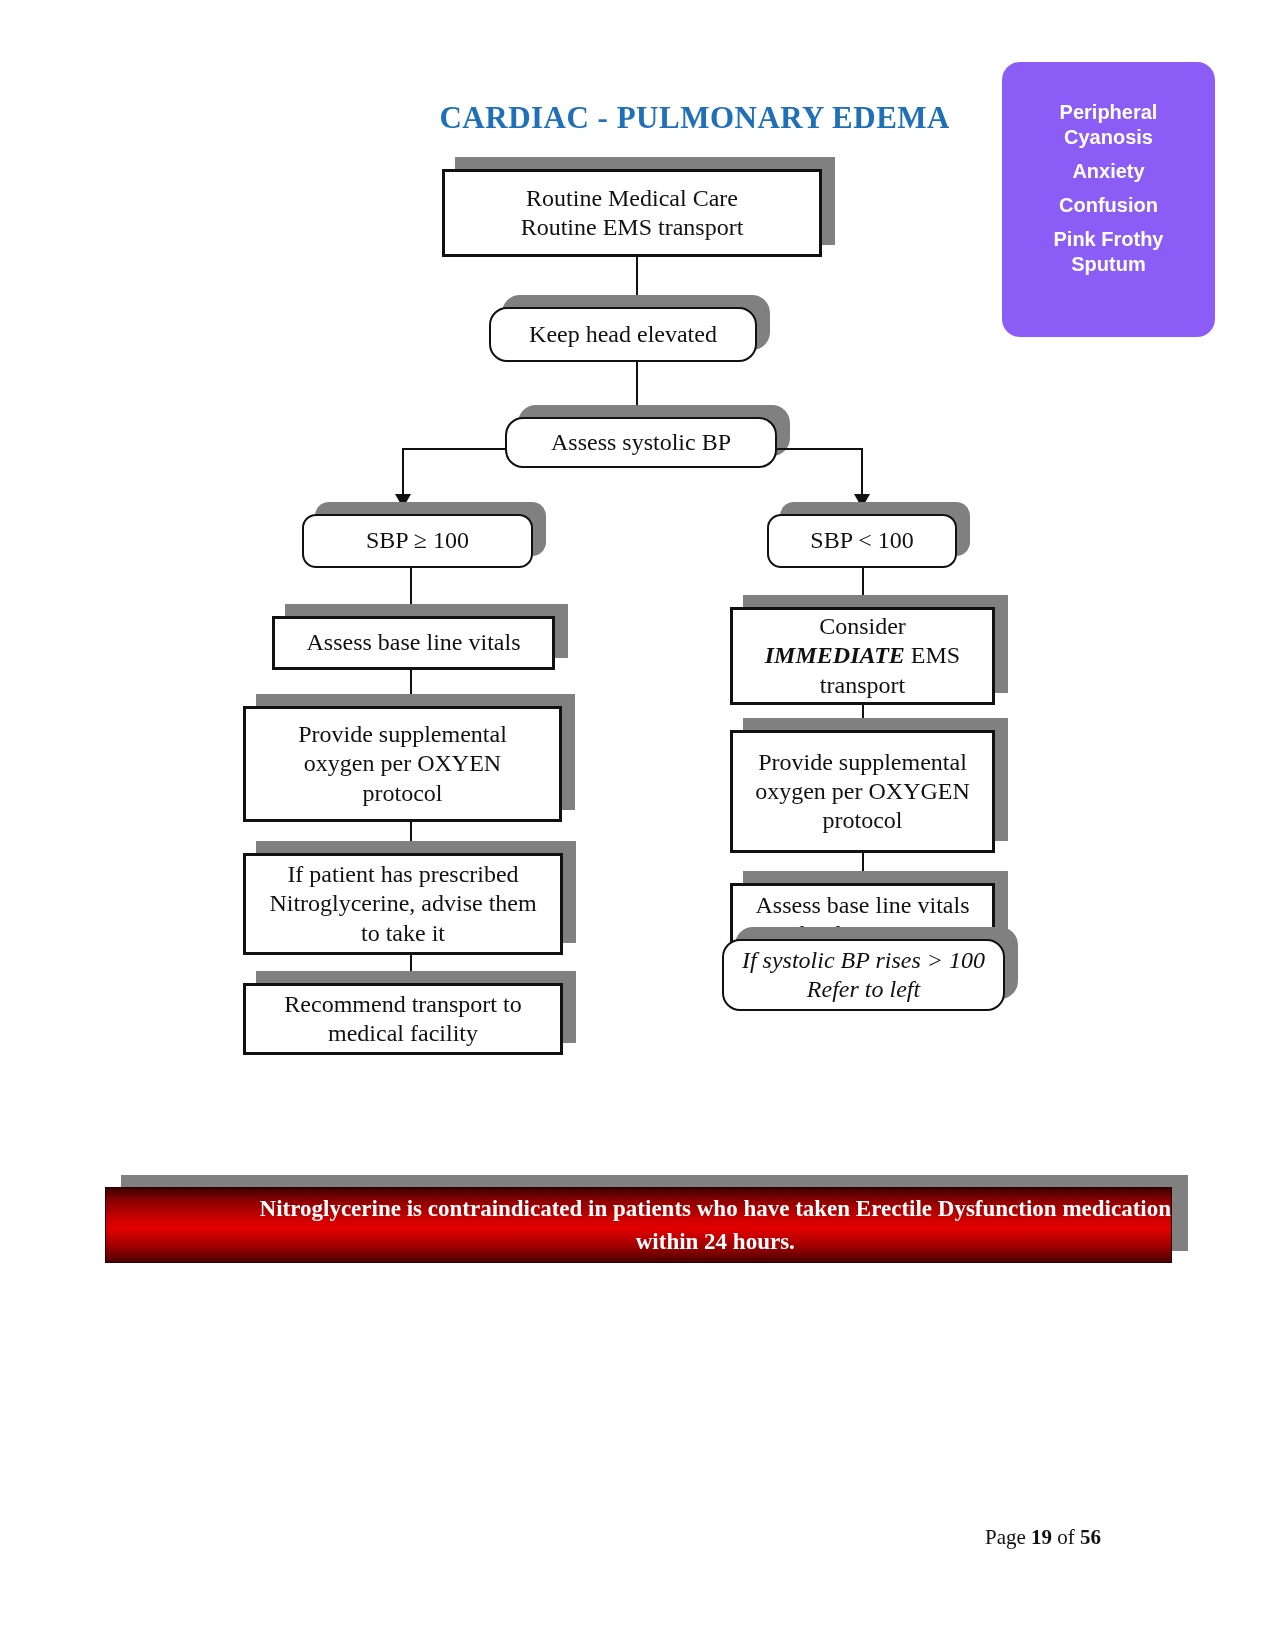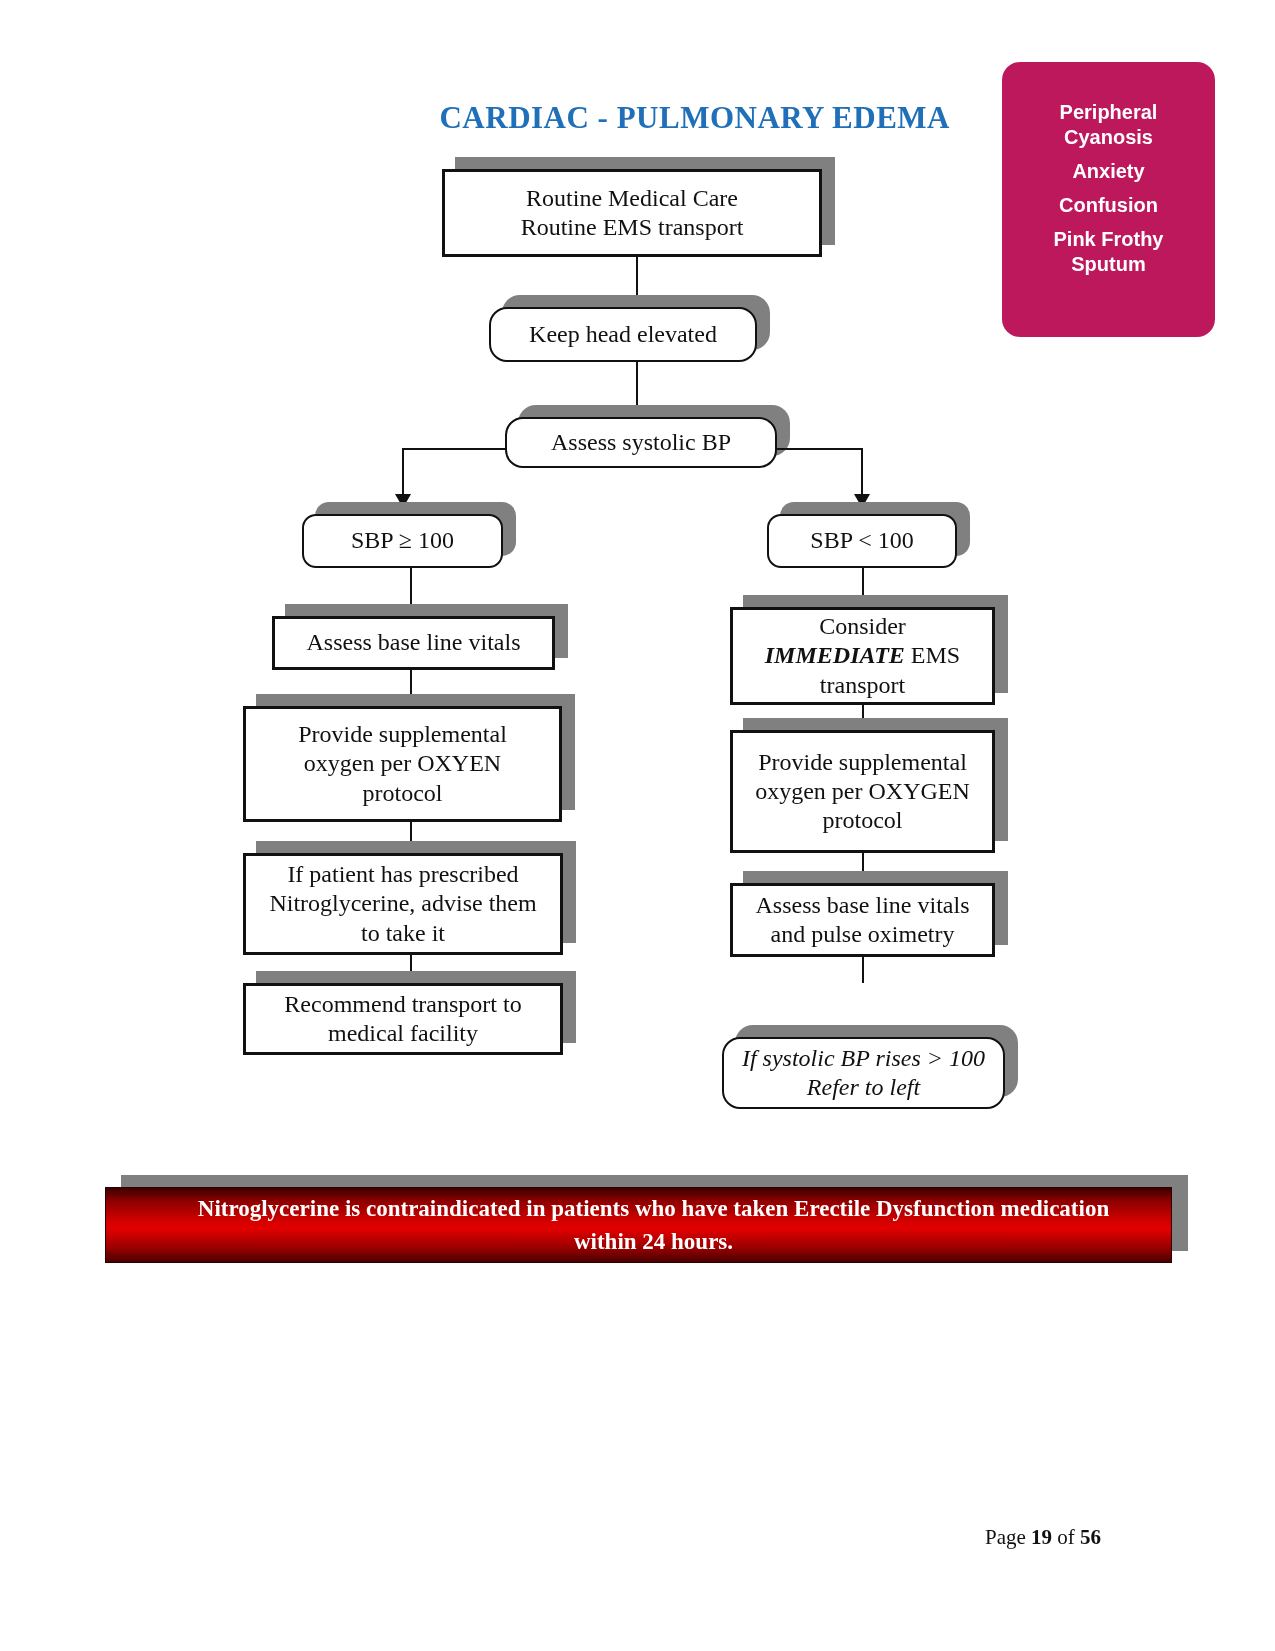--- a/index.html
+++ b/index.html
@@ -32,33 +32,33 @@
   .vline{width:2px;}
   .hline{height:2px;}
   .arrowhead{
     position:absolute;width:0;height:0;
     border-left:8px solid transparent;border-right:8px solid transparent;
     border-top:14px solid #111;
   }
   
   .symptoms{
     position:absolute;left:1002px;top:62px;width:213px;height:275px;
-    background:#be185d;border-radius:18px;box-sizing:border-box;
+    background:#8b5cf6;border-radius:18px;box-sizing:border-box;
     padding:38px 16px 16px 16px;
     font-family:"Liberation Sans", sans-serif;font-weight:bold;
     color:#ffffff;font-size:20px;line-height:1.25;text-align:center;
   }
   .symptom-item{margin:0 0 9px 0;}
   
   .banner{
     position:absolute;left:105px;top:1187px;width:1067px;height:76px;
     box-sizing:border-box;border:1px solid #2a0000;
     background:linear-gradient(180deg,#3d0000 0%,#8f0000 18%,#d40000 45%,#e10000 55%,#9c0000 80%,#4a0000 100%);
     box-shadow:16px -12px 0 #808080;
-    display:flex;align-items:center;justify-content:center;
+    display:flex;align-items:center;justify-content:flex-end;
     text-align:center;color:#ffffff;font-weight:bold;font-size:23px;line-height:1.45;padding-left:30px;
   }
   .footer{
     position:absolute;left:985px;top:1525px;font-size:21px;color:#111;
   }
   .footer b{font-weight:bold;}
 </style>
 </head>
 <body>
 
@@ -91,21 +91,21 @@
   </div>
 
   <div class="hline" style="left:402px;top:448px;width:103px;"></div>
   <div class="vline" style="left:402px;top:448px;height:48px;"></div>
   <div class="arrowhead" style="left:395px;top:494px;"></div>
 
   <div class="hline" style="left:777px;top:448px;width:85px;"></div>
   <div class="vline" style="left:861px;top:448px;height:48px;"></div>
   <div class="arrowhead" style="left:854px;top:494px;"></div>
 
-  <div class="node rounded-sm" style="left:302px;top:514px;width:201px;height:54px;">
+  <div class="node rounded-sm" style="left:302px;top:514px;width:231px;height:54px;">
     <div class="node-text">SBP ≥ 100</div>
   </div>
   <div class="node rounded-sm" style="left:767px;top:514px;width:190px;height:54px;">
     <div class="node-text">SBP &lt; 100</div>
   </div>
 
   <div class="vline" style="left:410px;top:568px;height:48px;"></div>
   <div class="node" style="left:272px;top:616px;width:283px;height:54px;">
     <div class="node-text">Assess base line vitals</div>
   </div>
@@ -146,21 +146,21 @@
 protocol</div>
   </div>
 
   <div class="vline" style="left:862px;top:853px;height:30px;"></div>
   <div class="node" style="left:730px;top:883px;width:265px;height:74px;">
     <div class="node-text">Assess base line vitals
 and pulse oximetry</div>
   </div>
 
   <div class="vline" style="left:862px;top:957px;height:26px;"></div>
-  <div class="node rounded italic" style="left:722px;top:1037px;width:283px;height:72px;">
+  <div class="node rounded italic" style="left:722px;top:939px;width:283px;height:72px;">
     <div class="node-text">If systolic BP rises &gt; 100
 Refer to left</div>
   </div>
 
   <div class="banner">
     <div class="node-text">Nitroglycerine is contraindicated in patients who have taken Erectile Dysfunction medication
 within 24 hours.</div>
   </div>
 
   <div class="footer"><span>Page </span><b>19</b><span> of </span><b>56</b></div>

